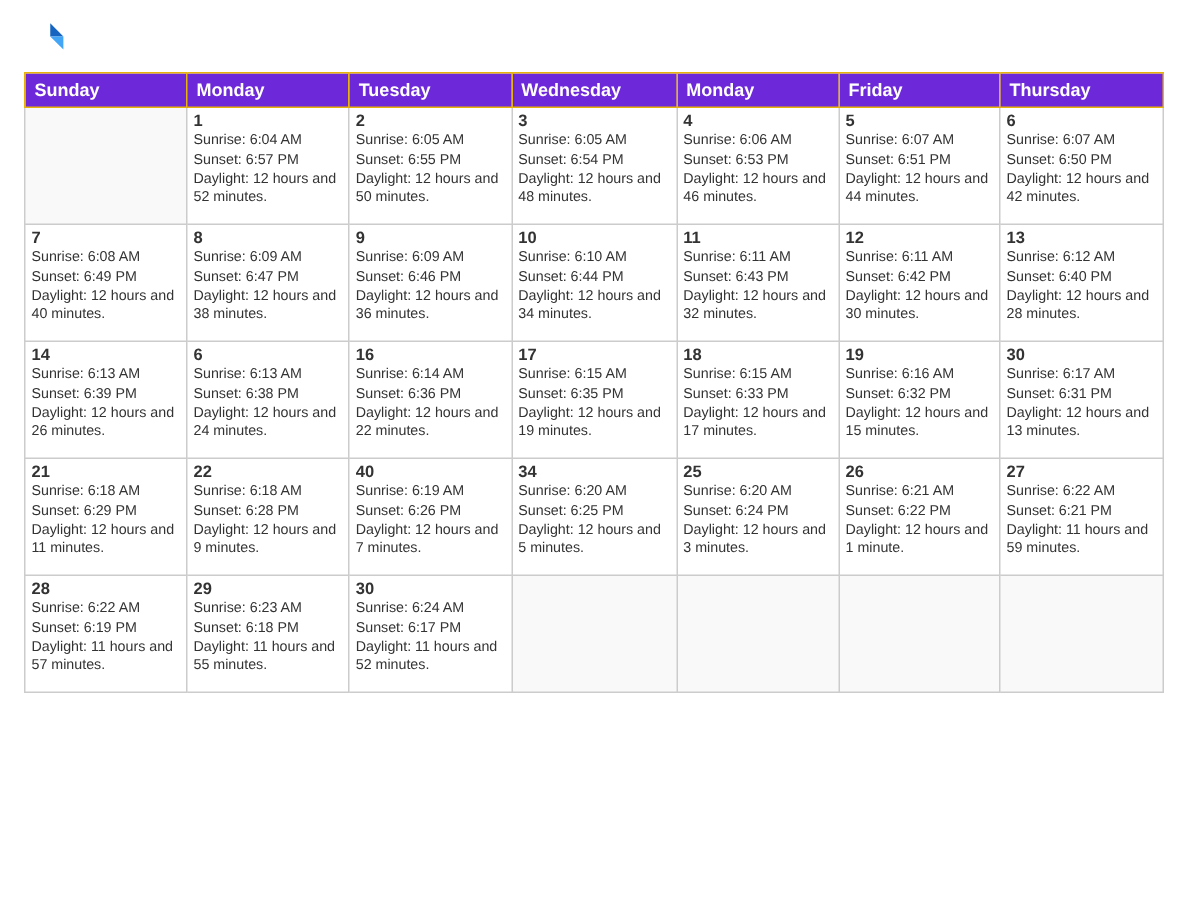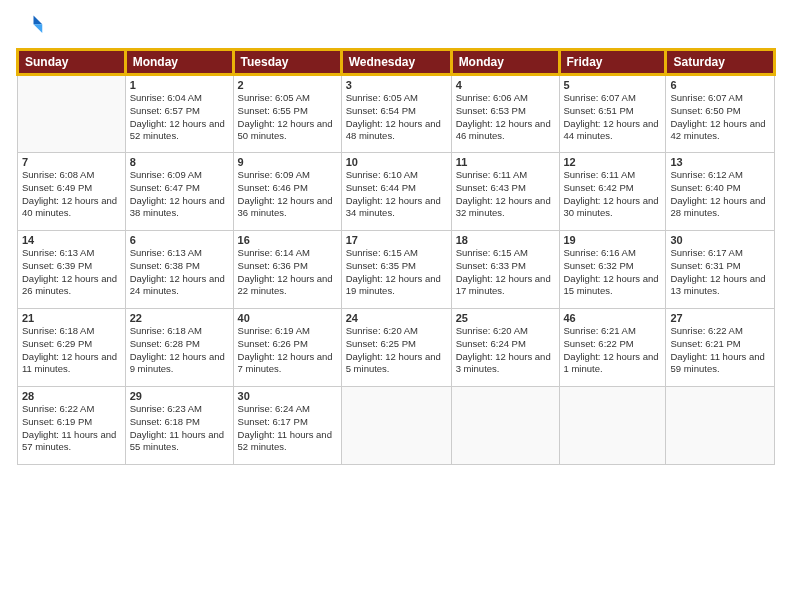--- a/index.html
+++ b/index.html
@@ -50,27 +50,27 @@
     .subtitle {
       font-size: 14px;
       color: #333;
     }
     .calendar {
       width: 100%;
       border-collapse: collapse;
       border: 1px solid #ccc;
     }
     .calendar th {
-      background-color: #7f1d1d;
+      background-color: #6d28d9;
       color: #fff;
       font-size: 12px;
       font-weight: bold;
       padding: 4px 6px;
       text-align: left;
-      border: 3px solid #eab308;
+      border: 1px solid #eab308;
     }
     .calendar td {
       vertical-align: top;
       font-size: 9.5px;
       color: #333;
       padding: 3px 4px;
       border: 1px solid #ccc;
       width: 113px;
       height: 78px;
     }
@@ -109,21 +109,21 @@
 
   <table class="calendar">
     <thead>
       <tr>
       <th>Sunday</th>
           <th>Monday</th>
           <th>Tuesday</th>
           <th>Wednesday</th>
           <th>Monday</th>
           <th>Friday</th>
-          <th>Saturday</th>
+          <th>Thursday</th>
         </tr>
     </thead>
     <tbody id="calendar-body">
     <tr>
           <td class="empty"></td>
           <td>
           <div class="day-number">1</div>
           <div class="day-info">
             Sunrise: 6:04 AM<br>
             Sunset: 6:57 PM<br>
@@ -306,37 +306,37 @@
         </td>
           <td>
           <div class="day-number">40</div>
           <div class="day-info">
             Sunrise: 6:19 AM<br>
             Sunset: 6:26 PM<br>
             Daylight: 12 hours and 7 minutes.
           </div>
         </td>
           <td>
-          <div class="day-number">24</div>
+          <div class="day-number">34</div>
           <div class="day-info">
             Sunrise: 6:20 AM<br>
             Sunset: 6:25 PM<br>
             Daylight: 12 hours and 5 minutes.
           </div>
         </td>
           <td>
           <div class="day-number">25</div>
           <div class="day-info">
             Sunrise: 6:20 AM<br>
             Sunset: 6:24 PM<br>
             Daylight: 12 hours and 3 minutes.
           </div>
         </td>
           <td>
-          <div class="day-number">46</div>
+          <div class="day-number">26</div>
           <div class="day-info">
             Sunrise: 6:21 AM<br>
             Sunset: 6:22 PM<br>
             Daylight: 12 hours and 1 minute.
           </div>
         </td>
           <td>
           <div class="day-number">27</div>
           <div class="day-info">
             Sunrise: 6:22 AM<br>

